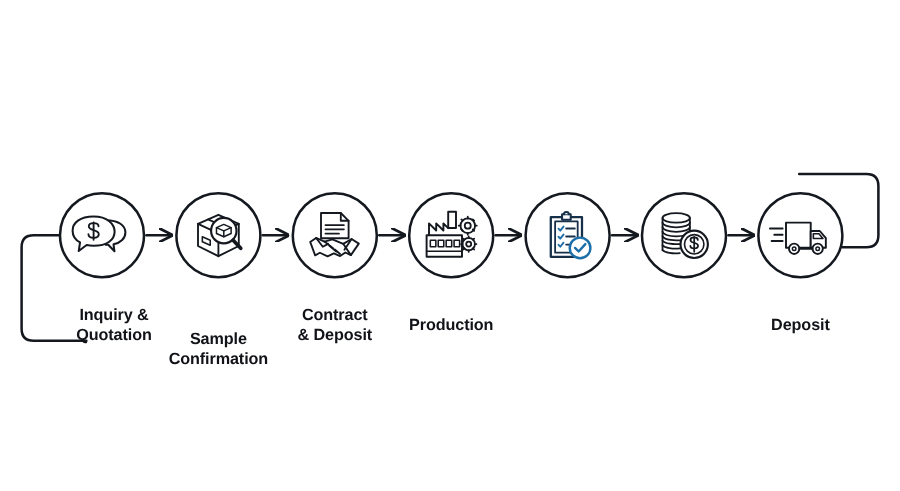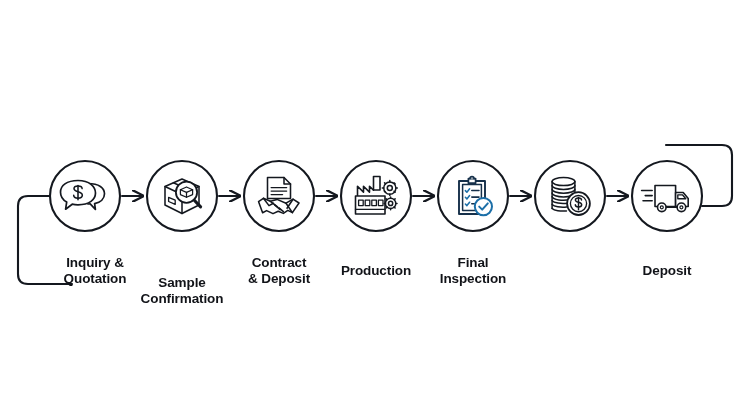--- a/index.html
+++ b/index.html
@@ -235,18 +235,16 @@
   </svg>
 
   <div class="labels-layer">
     <div class="step-label" style="left:95px;top:255px;width:120px;">Inquiry &amp;
 Quotation</div>
     <div class="step-label" style="left:182px;top:255px;width:130px;margin-top:20px;">Sample
 Confirmation</div>
     <div class="step-label" style="left:279px;top:255px;width:120px;">Contract
 &amp; Deposit</div>
     <div class="step-label" style="left:376px;top:263px;width:120px;">Production</div>
-    <div class="step-label" style="left:473px;top:255px;width:120px;">Final
-Inspection</div>
     <div class="step-label" style="left:667px;top:263px;width:120px;">Deposit</div>
   </div>
 
 </div>
 
 </body></html>

